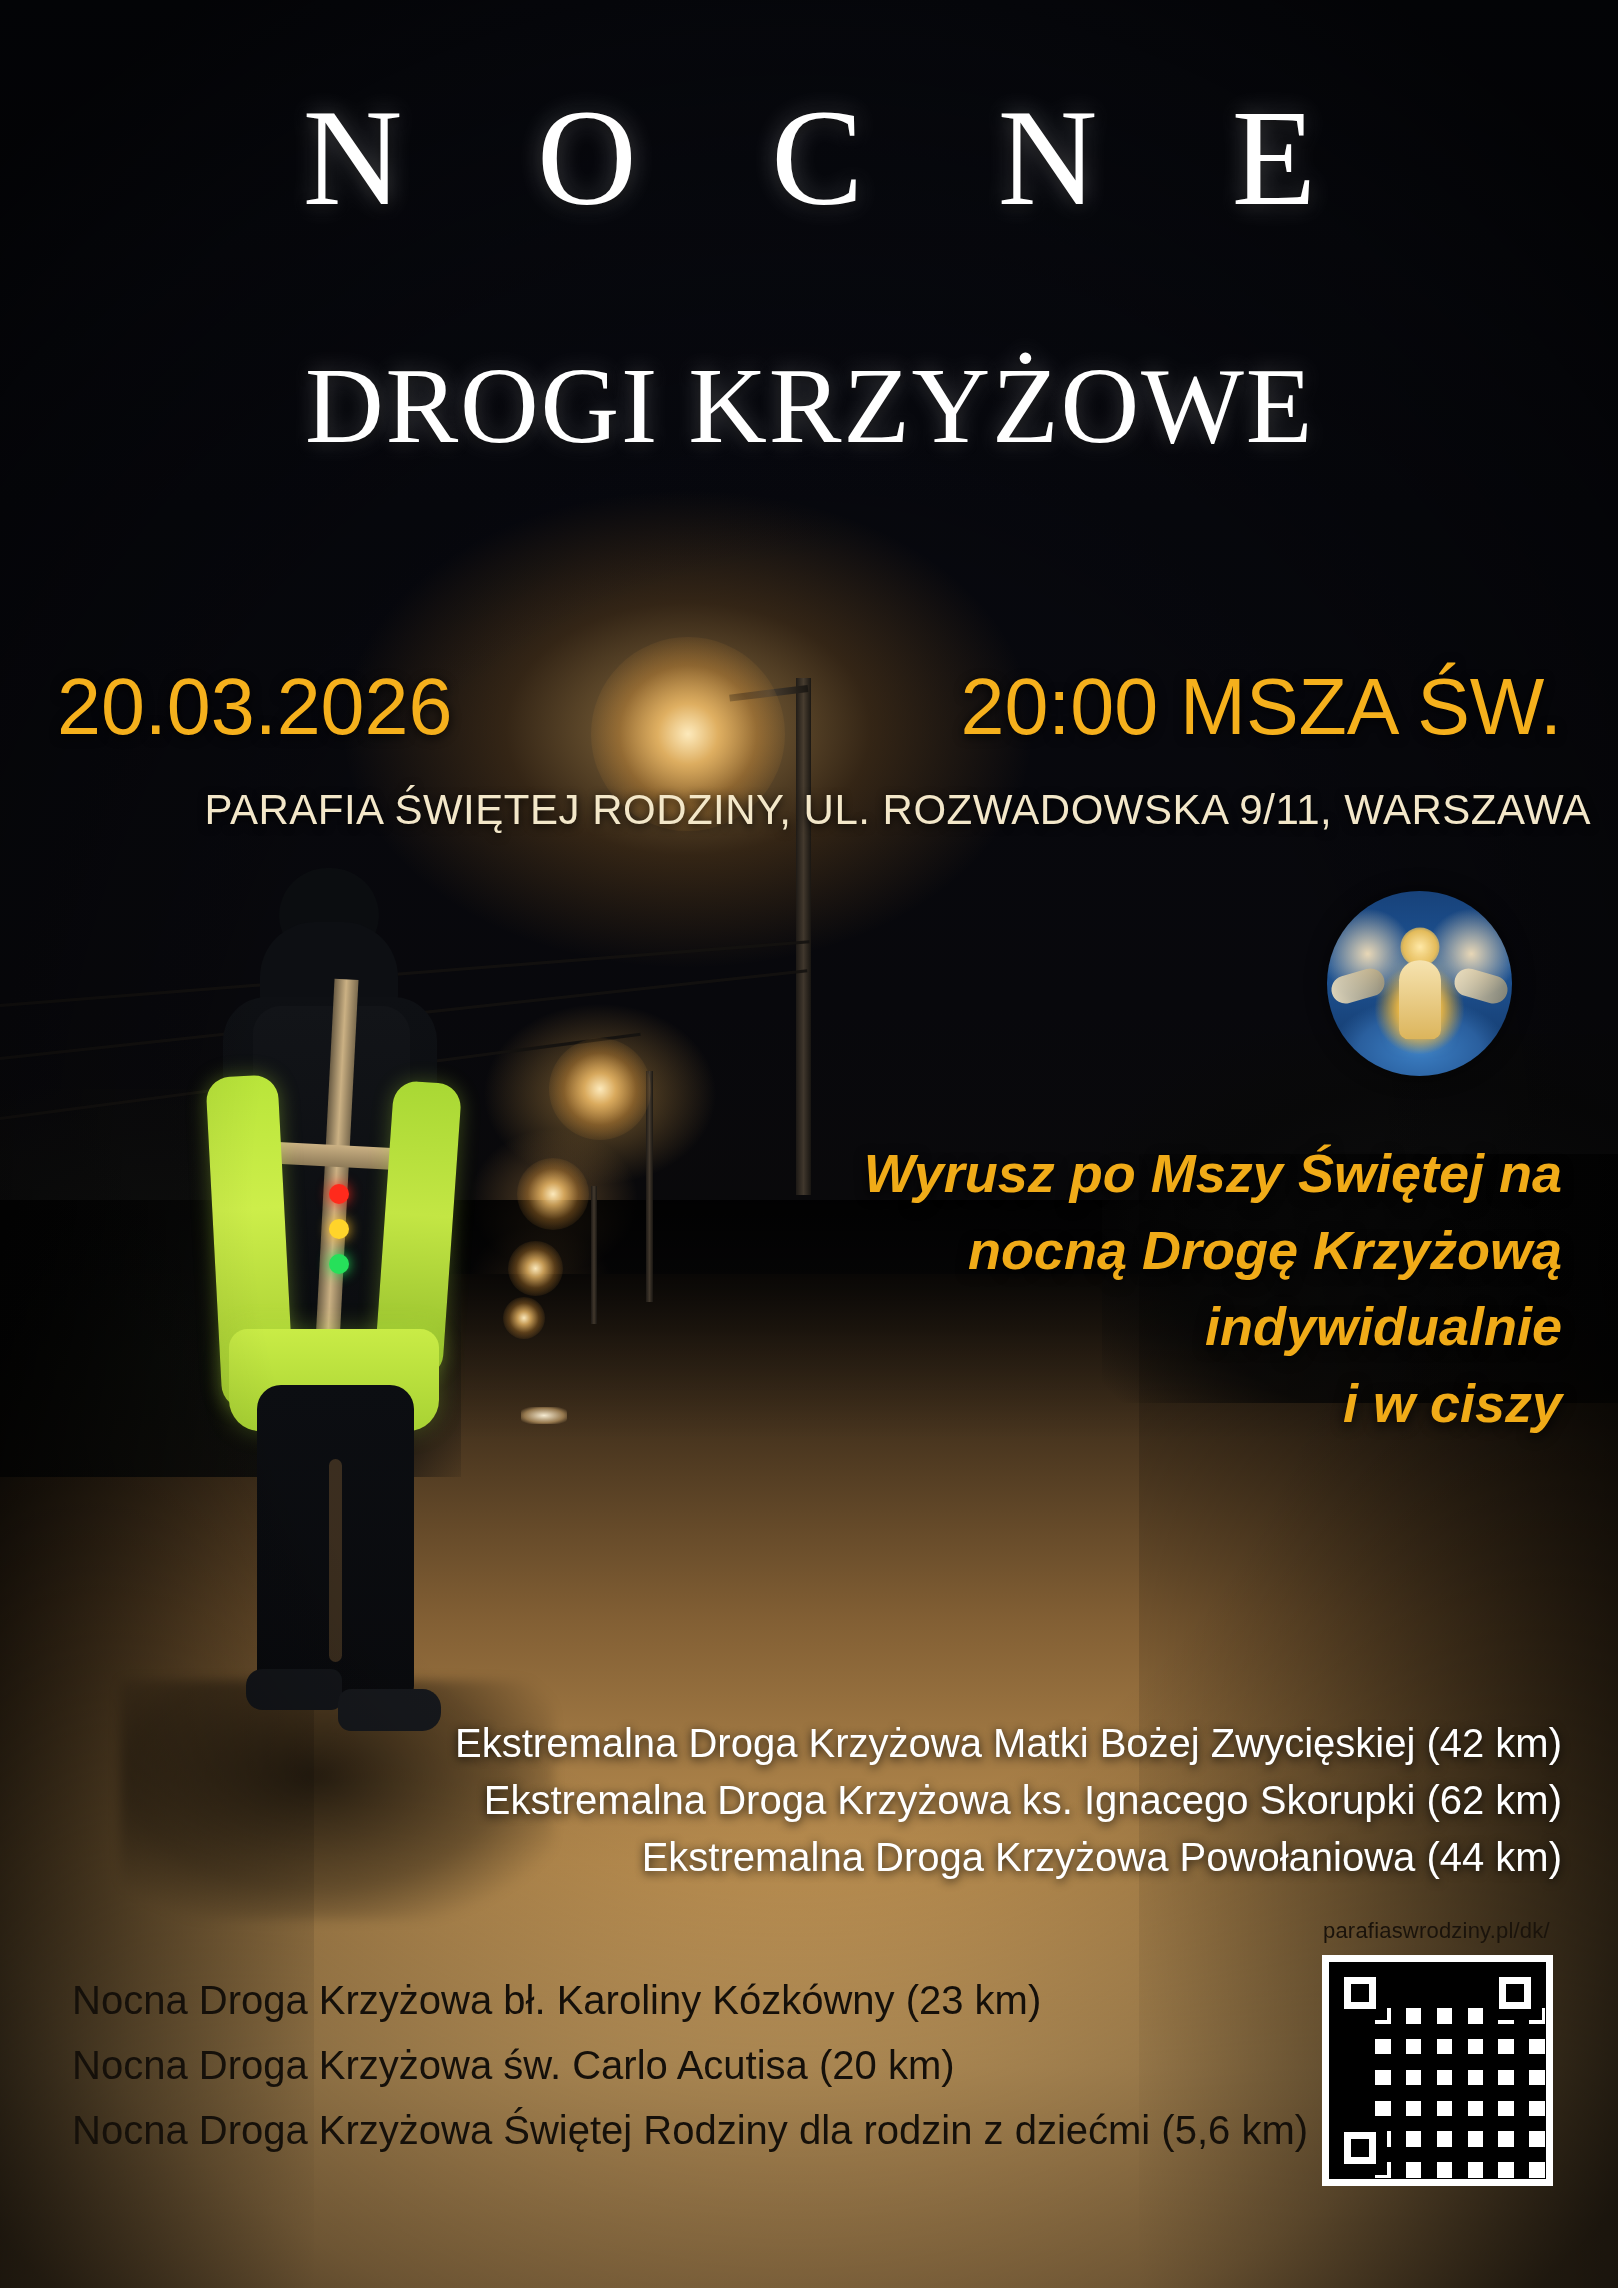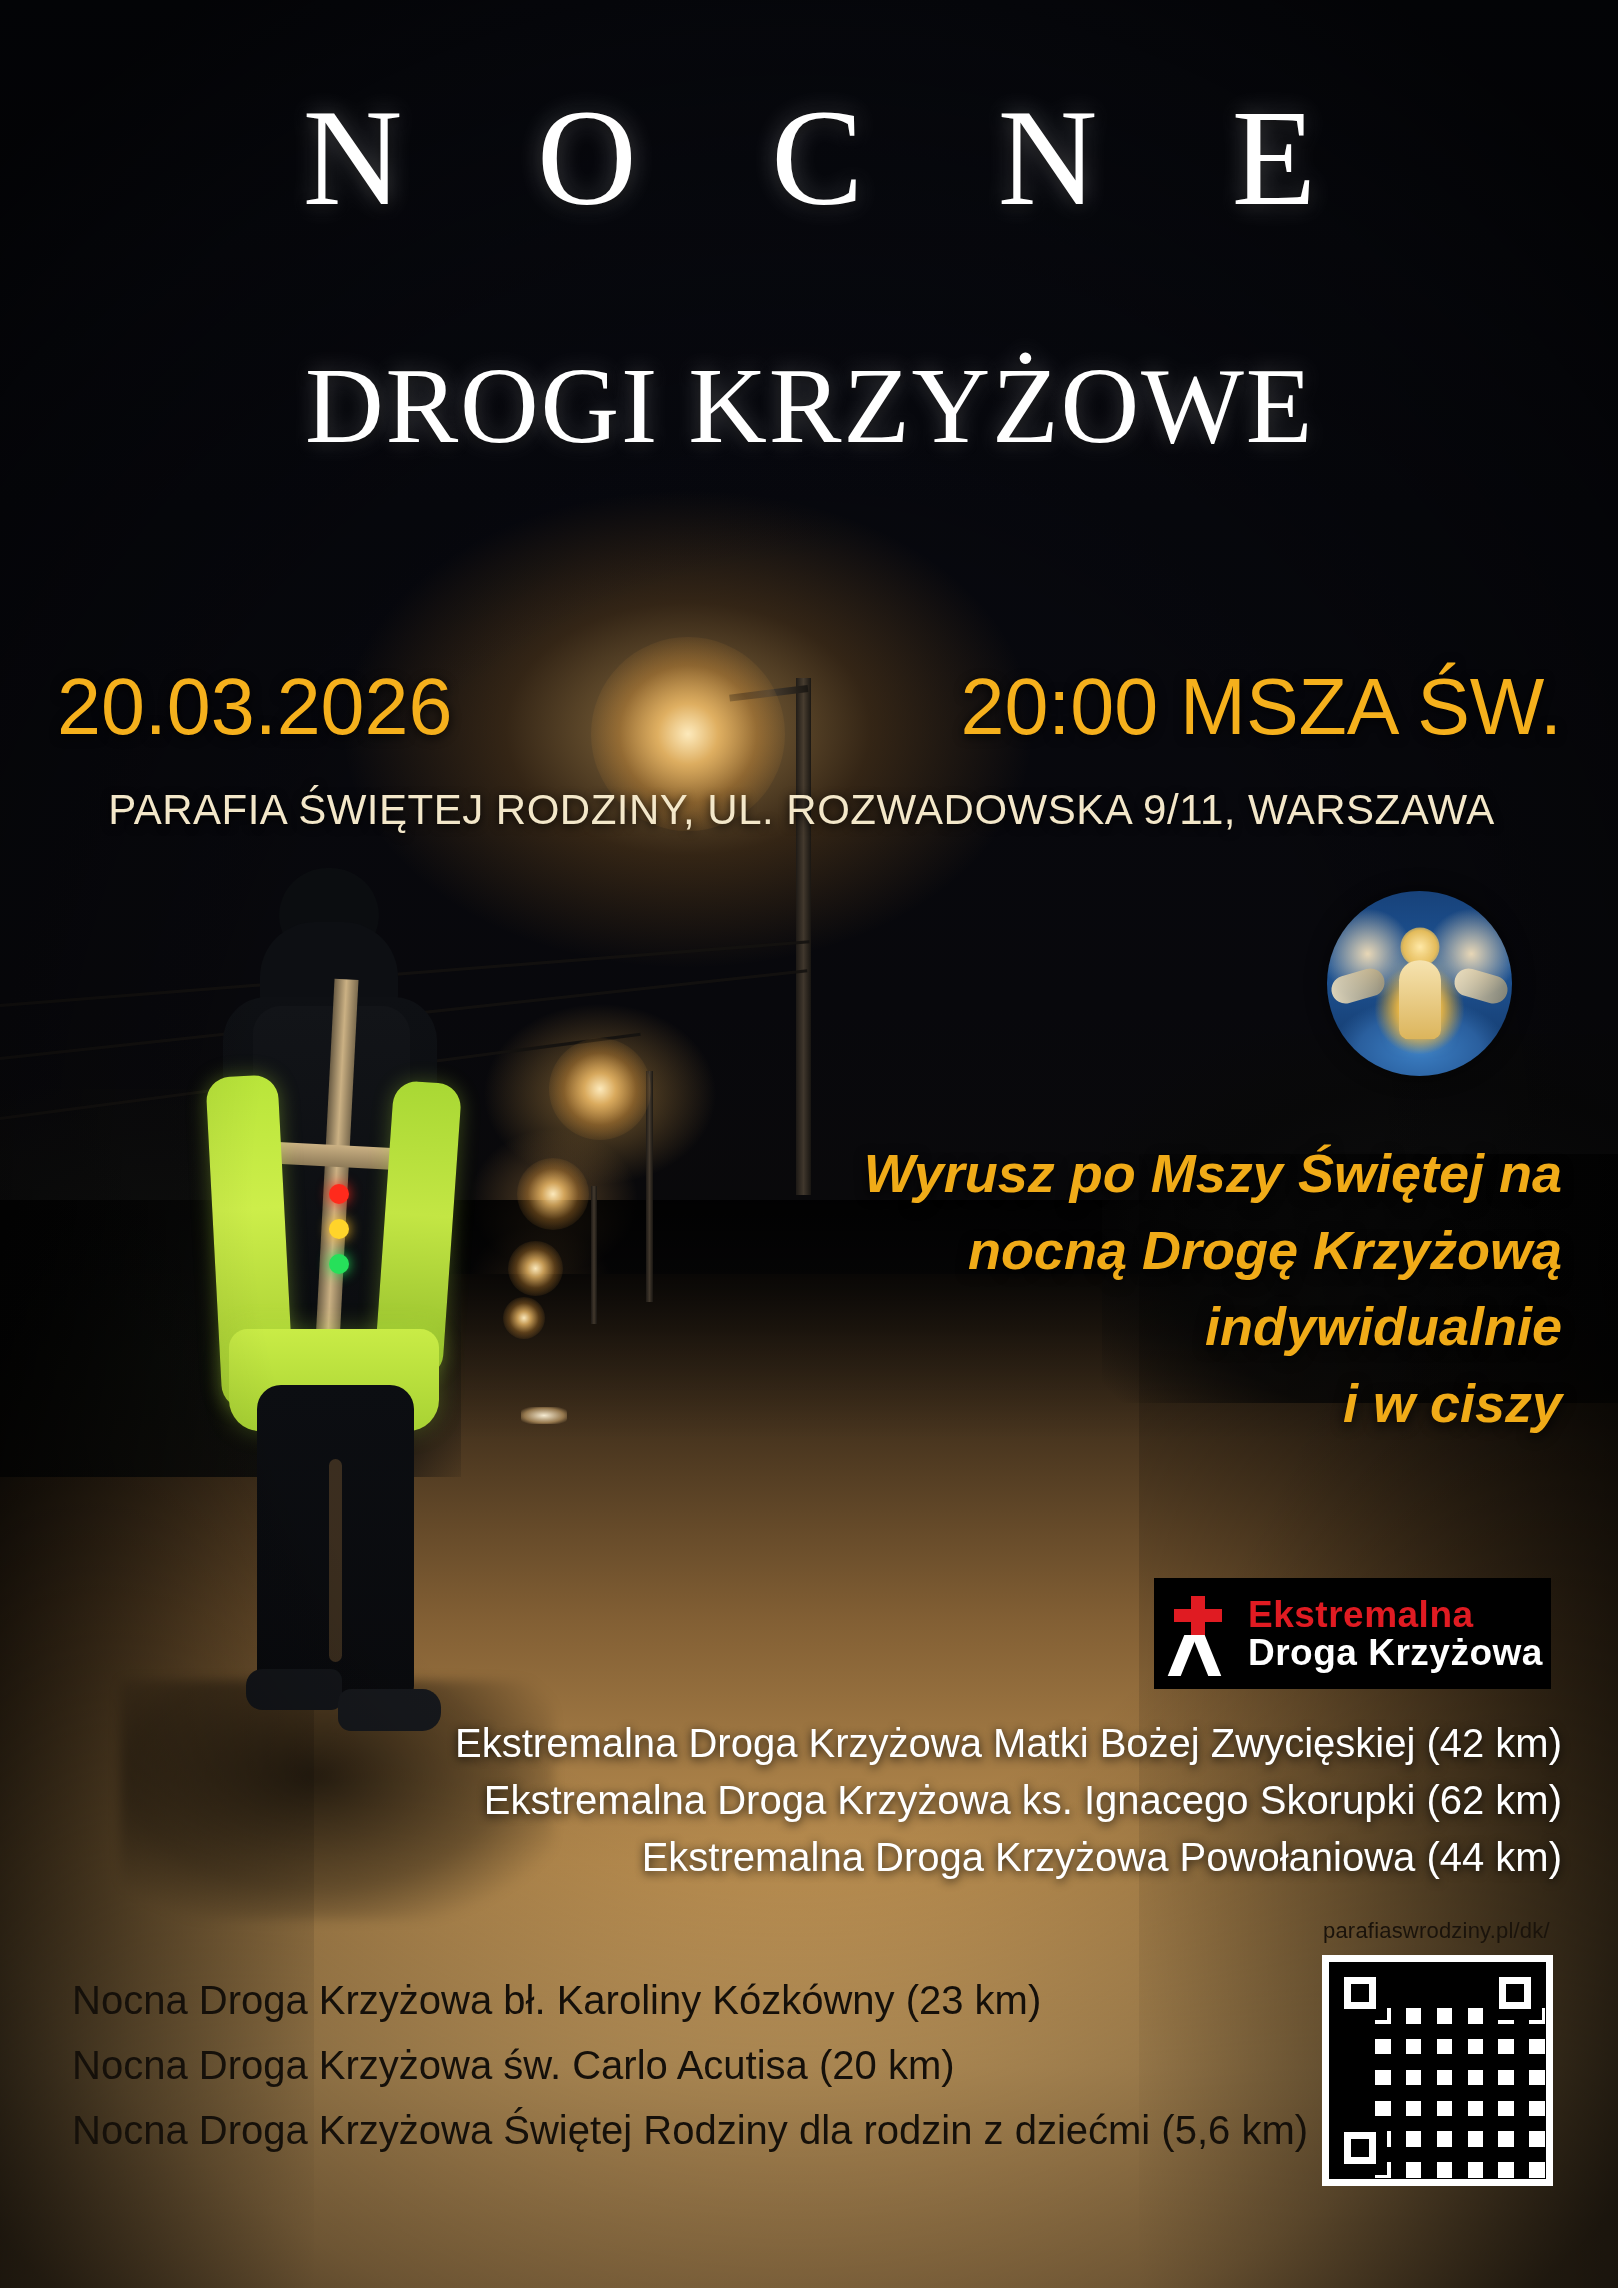--- a/index.html
+++ b/index.html
@@ -220,22 +220,22 @@
     display: flex; justify-content: space-between; align-items: baseline;
     color: #f5b01c;
     font-size: 79px;
     font-weight: 400;
     text-shadow: 0 1.8px 11px rgba(0,0,0,0.85);
   }
   .date-row .date { letter-spacing: 0px; }
   .date-row .mass { letter-spacing: 0px; margin-left: 40px; }
 
   .parish {
-    position: absolute; left: 46px; right: 62px; top: 786px;
-    text-align: center;
+    position: absolute; left: 46px; right: 28px; top: 786px;
+    text-align: right;
     color: #f3e7c9;
     font-size: 42px;
     letter-spacing: 0.5px;
     text-shadow: 0 1.8px 9.2px rgba(0,0,0,0.9);
   }
 
   
   .mosaic {
     position: absolute; left: 1327px; top: 891px; width: 185px; height: 185px;
     border-radius: 50%;
@@ -427,32 +427,20 @@
       <div class="figure"></div>
     </div>
 
     <div class="cta">
       <div>Wyrusz po Mszy Świętej na</div>
       <div>nocną Drogę Krzyżową</div>
       <div>indywidualnie</div>
       <div>i w ciszy</div>
     </div>
 
-    <div class="edk-logo">
-      <div class="mark">
-        <div class="cross-v"></div>
-        <div class="cross-h"></div>
-        <div class="slash-1"></div>
-        <div class="slash-2"></div>
-      </div>
-      <div class="words">
-        <span class="w1">Ekstremalna</span>
-        <span class="w2">Droga Krzyżowa</span>
-      </div>
-    </div>
 
     <div class="edk-list">
       <div>Ekstremalna Droga Krzyżowa Matki Bożej Zwycięskiej (42 km)</div>
       <div>Ekstremalna Droga Krzyżowa ks. Ignacego Skorupki (62 km)</div>
       <div>Ekstremalna Droga Krzyżowa Powołaniowa (44 km)</div>
     </div>
 
     <div class="ndk-list">
       <div>Nocna Droga Krzyżowa bł. Karoliny Kózkówny (23 km)</div>
       <div>Nocna Droga Krzyżowa św. Carlo Acutisa (20 km)</div>

